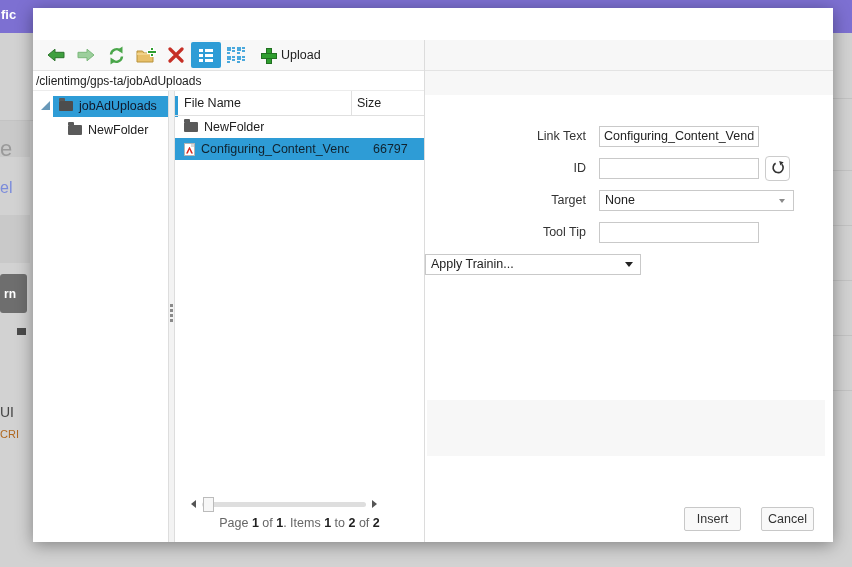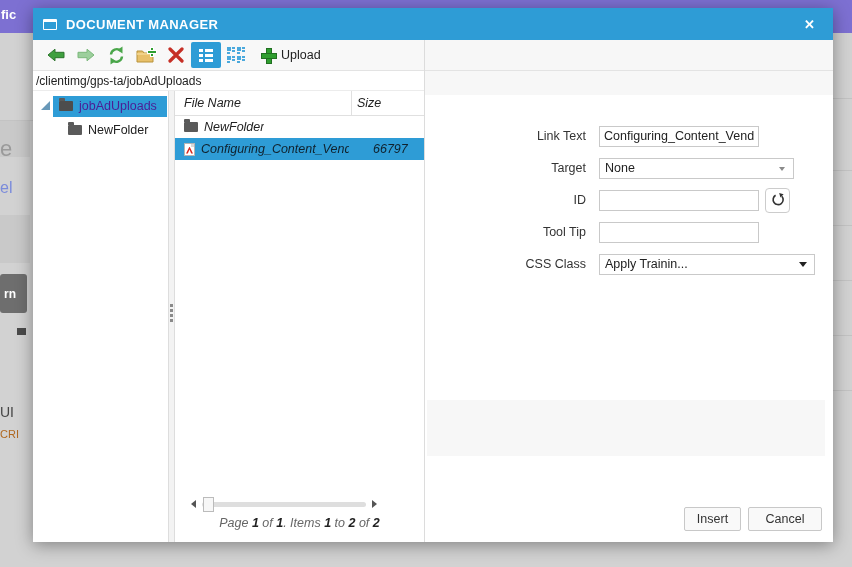--- a/index.html
+++ b/index.html
@@ -48,31 +48,31 @@
   .gv-item { position:relative; }
   .gv-item::before { content:""; position:absolute; left:0; top:0; width:4px; height:4px; background:#4aa9dd; }
   .gv-item::after { content:""; position:absolute; left:5px; top:0; width:3px; height:2px; background:#4aa9dd; box-shadow:0 3px 0 #4aa9dd, -5px 5px 0 #4aa9dd; }
 
   .path-row { height:20px; border-bottom:1px solid #ececec; font-size:12px; color:#222; padding:3px 2px 0 3px; white-space:nowrap; }
 
   .content { flex:1; display:flex; position:relative; }
   .tree { width:135px; padding-top:4px; }
   .tree-row { display:flex; align-items:center; height:23px; font-size:12.5px; }
   .expander { width:0; height:0; border-left:9px solid transparent; border-bottom:9px solid #6898b8; margin:0 3px 2px 8px; }
-  .tree-sel { display:inline-flex; align-items:center; background:#2e9cd6; color:#4c1d95; padding:3px 10px 4px 6px; }
+  .tree-sel { display:inline-flex; align-items:center; background:#2e9cd6; color:#0f172a; padding:3px 21px 4px 6px; }
   .tree-row2 { padding-left:35px; color:#222; }
   .folder-ic { width:14px; height:10px; background:#5a5a5a; border-radius:1px; position:relative; flex:none; }
   .folder-ic::before { content:""; position:absolute; top:-3px; left:0; width:6px; height:3px; background:#5a5a5a; border-radius:1px 1px 0 0; }
   .tree-label { margin-left:6px; white-space:nowrap; }
 
   .splitter { width:7px; background:#f3f3f3; border-left:1px solid #ddd; border-right:1px solid #ddd; position:relative; cursor:col-resize; }
   .split-dots { position:absolute; top:211px; left:1px; }
   .split-dot { width:3px; height:3px; background:#8a8a8a; margin:2px 0; }
 
-  .filelist { flex:1; position:relative;font-style:italic; }
+  .filelist { flex:1; position:relative; }
   .fl-header { height:25px; border-bottom:1px solid #e0e0e0; position:relative; font-size:12.5px; color:#222; }
   .fl-h-name { position:absolute; left:9px; top:5px; }
   .fl-h-size { position:absolute; left:182px; top:5px; }
   .fl-h-div { position:absolute; left:176px; top:0; width:1px; height:25px; background:#e0e0e0; }
   .fl-row { height:22px; position:relative; display:flex; align-items:center; padding-left:9px; font-size:12.5px; color:#222; }
   .fl-row.selected { background:#2e9cd6; color:#10222e; }
   .fl-name { margin-left:6px; white-space:nowrap; overflow:hidden; max-width:148px; }
   .fl-size { position:absolute; left:198px; white-space:nowrap; }
 
   .pdf-ic { width:11px; height:13px; background:#fff; border:1px solid #b5b5b5; position:relative; flex:none; }
@@ -99,21 +99,21 @@
   .sel { height:21px; border:1px solid #c9c9c9; font-size:12.5px; color:#222; padding:2px 5px 0 5px; background:#fff; position:relative; cursor:pointer; }
   .sel-target { width:195px; }
   .sel-css { width:216px; }
   .caret-sm { position:absolute; right:8px; top:8px; width:0; height:0; border-left:3.5px solid transparent; border-right:3.5px solid transparent; border-top:4px solid #8a8a8a; }
   .caret-bk { position:absolute; right:7px; top:7px; width:0; height:0; border-left:4.5px solid transparent; border-right:4.5px solid transparent; border-top:5.5px solid #222; }
   .refresh-btn { width:25px; height:25px; margin-left:6px; border:1px solid #ccc; border-radius:4px; background:#fff; display:flex; align-items:center; justify-content:center; cursor:pointer; flex:none; }
 
   .rp-grayband { position:absolute; left:2px; right:8px; top:360px; height:56px; background:#f7f7f7; }
   .btn { position:absolute; top:467px; height:24px; background:#f9f9f9; border:1px solid #c8c8c8; border-radius:2px; font-size:12.5px; color:#333; display:flex; align-items:center; justify-content:center; cursor:pointer; }
   .btn-insert { right:92px; width:57px; }
-  .btn-cancel { right:11px; width:74px; }
+  .btn-cancel { right:19px; width:53px; }
 </style>
 </head>
 <body>
 
 <div class="stage">
 
   <div class="bg-topbar">
     <span class="bg-topbar-text">fic</span>
   </div>
   <div class="bg-line" style="left:0;top:120px;width:33px;"></div>
@@ -127,25 +127,20 @@
   <span class="bg-frag bg-frag-cri">CRI</span>
   <div class="bg-line" style="right:0;top:98px;width:19px;"></div>
   <div class="bg-line" style="right:0;top:170px;width:19px;"></div>
   <div class="bg-line" style="right:0;top:225px;width:19px;"></div>
   <div class="bg-line" style="right:0;top:280px;width:19px;"></div>
   <div class="bg-line" style="right:0;top:335px;width:19px;"></div>
   <div class="bg-line" style="right:0;top:390px;width:19px;"></div>
 
   <div class="dialog">
 
-    <div class="titlebar">
-      <span class="win-icon"></span>
-      <span class="title">DOCUMENT MANAGER</span>
-      <span class="close-x">✕</span>
-    </div>
 
     <div class="dlg-body">
 
       <div class="left-sec">
 
         <div class="toolbar">
           <div class="tb-btn">
             <svg width="20" height="16" viewBox="0 0 20 16">
                 <path d="M2 8 L9 2.2 L9 5.3 H18 V10.7 H9 V13.8 Z" fill="#3fa03f" stroke="#2c742c" stroke-width="1"></path>
               </svg>
@@ -266,42 +261,41 @@
       <div class="right-panel">
         <div class="rp-top1"></div>
         <div class="rp-top2"></div>
 
         <div class="form">
           <div class="form-row">
             <span class="form-label">Link Text</span>
             <input class="inp" type="text" value="Configuring_Content_Vendor" style="">
           </div>
           <div class="form-row">
-            <span class="form-label">Target</span>
-            <span class="sel sel-target">
-              <span>None</span>
-              <span class="caret-sm"></span>
-            </span>
-          </div>
-          <div class="form-row">
             <span class="form-label">ID</span>
             <input class="inp" type="text" value="" style="">
             <span class="refresh-btn">
               <svg width="14" height="14" viewBox="0 0 14 14">
                 <path d="M10.8 3.2 A5 5 0 1 1 4.6 2.3" fill="none" stroke="#333" stroke-width="1.6"></path>
                 <polygon points="8.2,0 12.6,1.2 9.4,4.6" fill="#333"></polygon>
               </svg>
             </span>
           </div>
           <div class="form-row">
+            <span class="form-label">Target</span>
+            <span class="sel sel-target">
+              <span>None</span>
+              <span class="caret-sm"></span>
+            </span>
+          </div>
+          <div class="form-row">
             <span class="form-label">Tool Tip</span>
             <input class="inp" type="text" value="" style="">
           </div>
           <div class="form-row">
-            <span class="form-label">CSS Class</span>
             <span class="sel sel-css">
               <span>Apply Trainin...</span>
               <span class="caret-bk"></span>
             </span>
           </div>
         </div>
 
         <div class="rp-grayband"></div>
 
         <div class="btn btn-insert">Insert</div>

